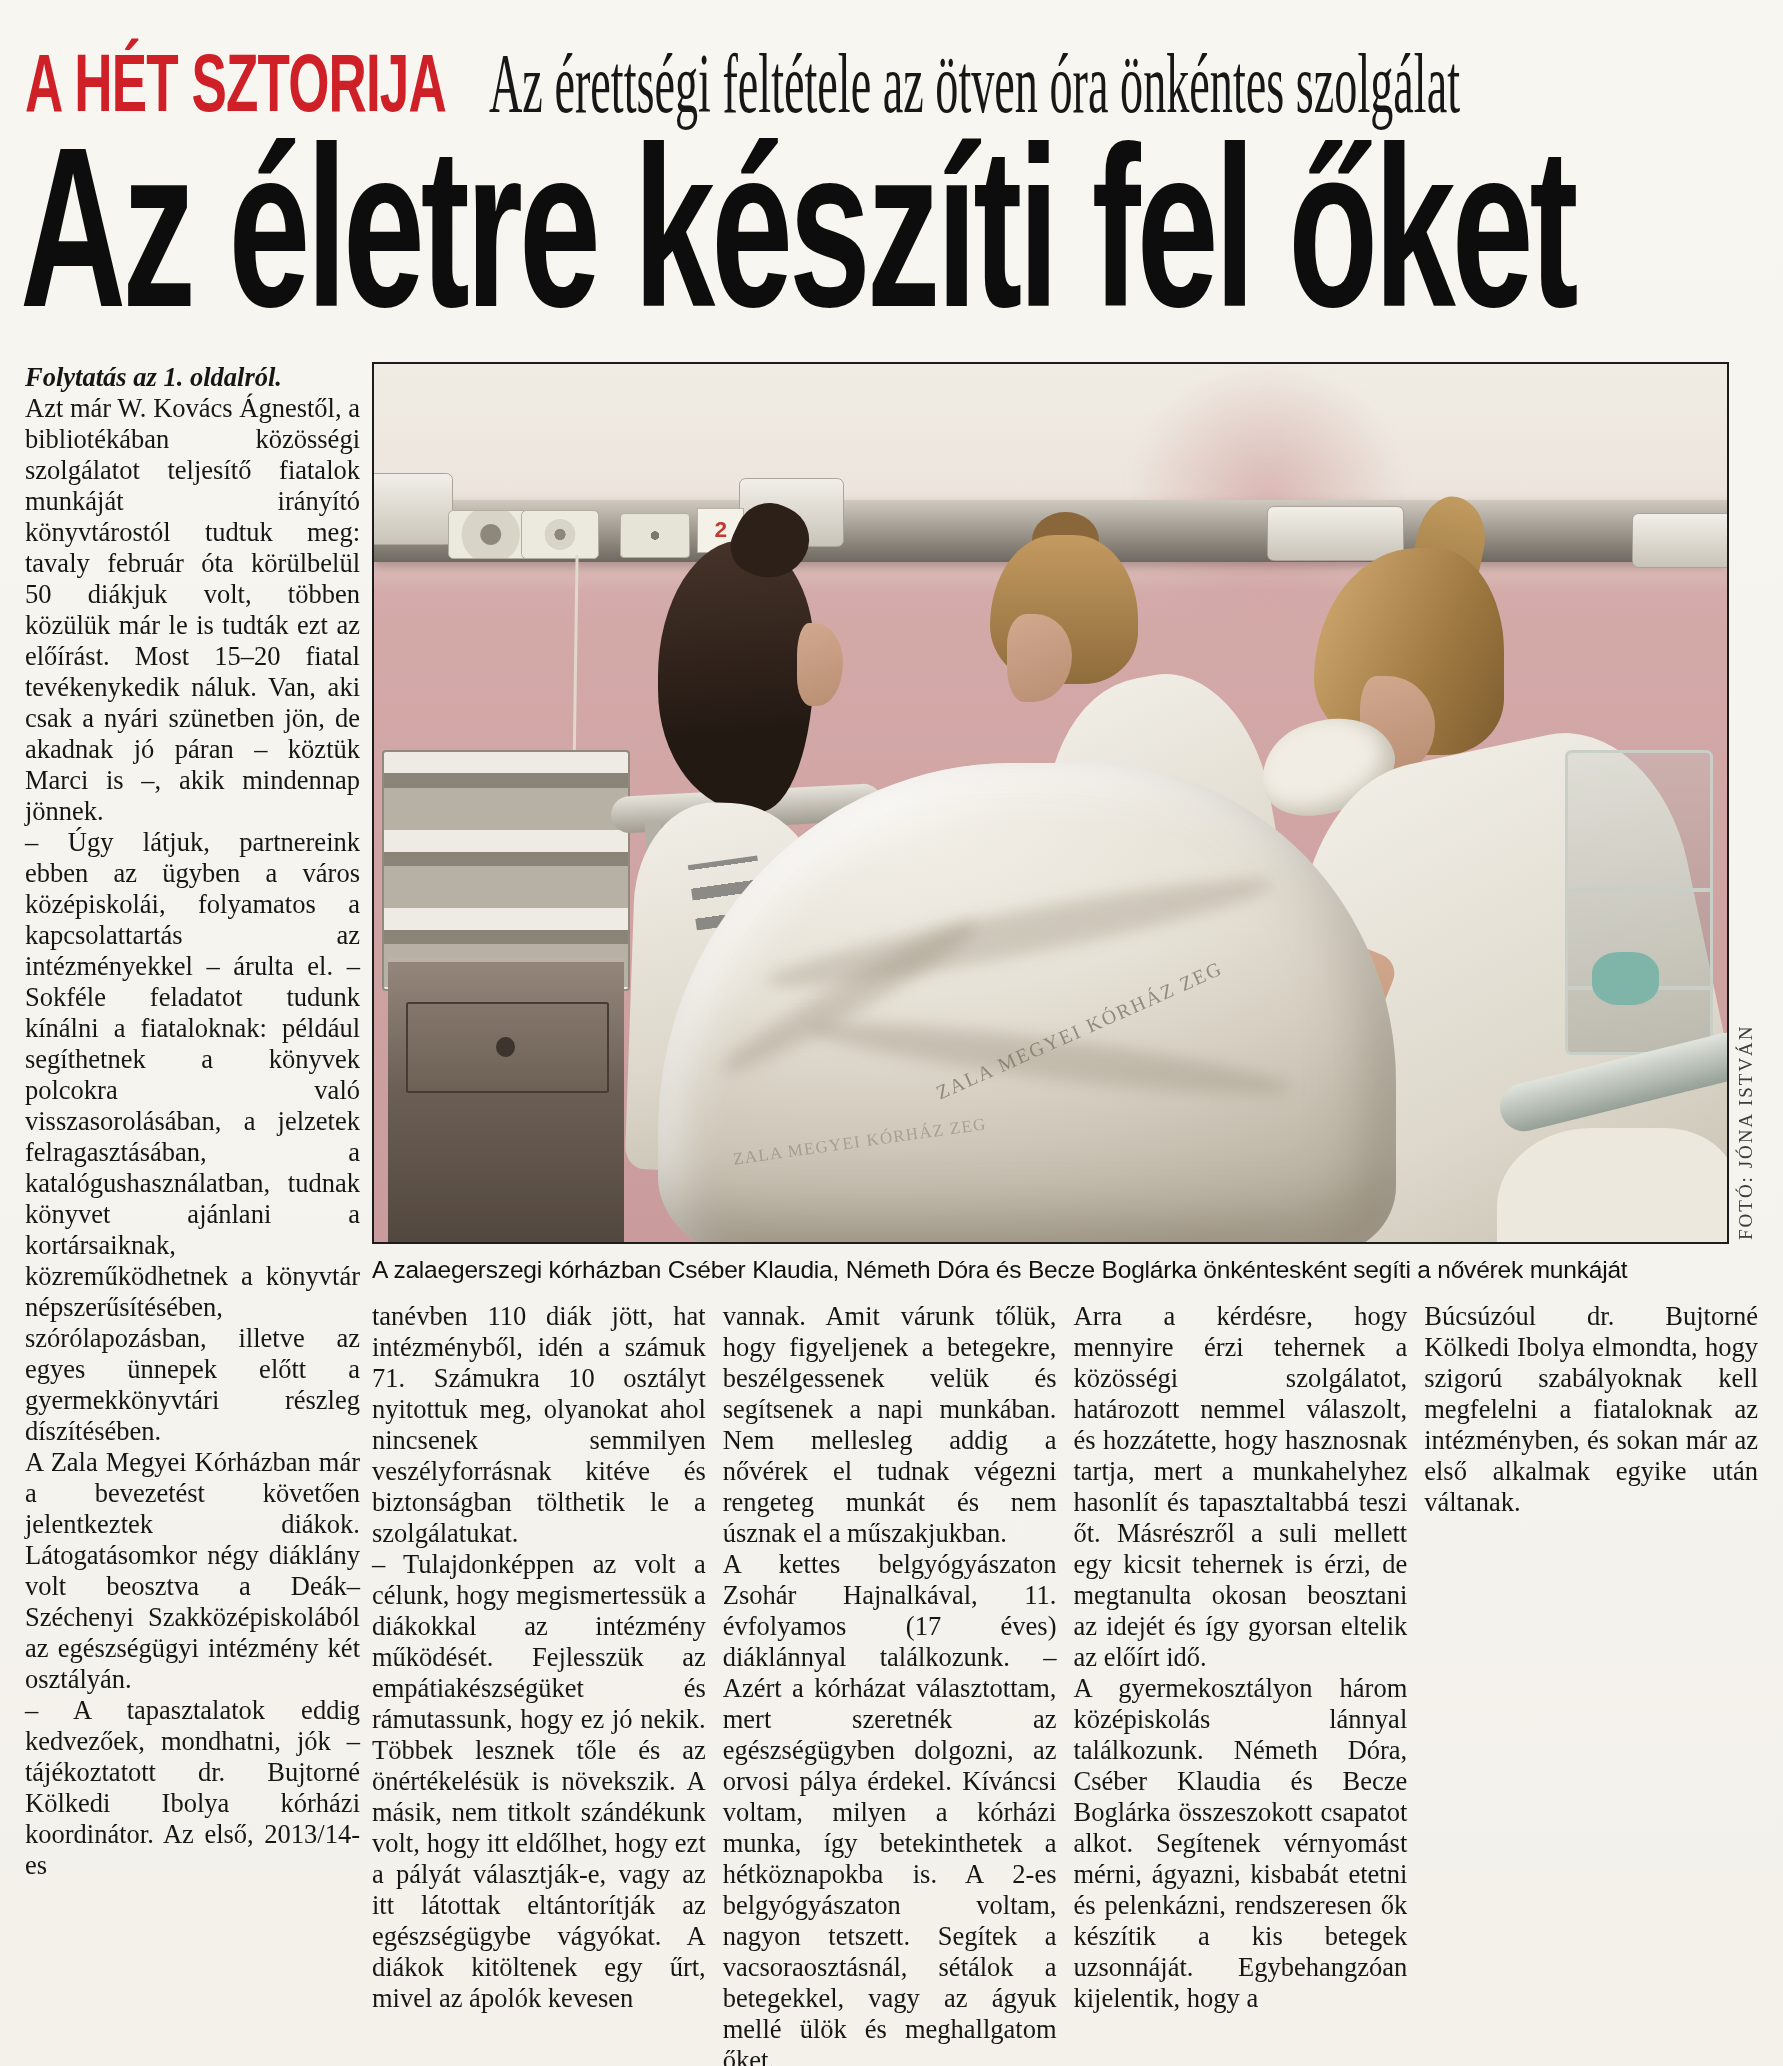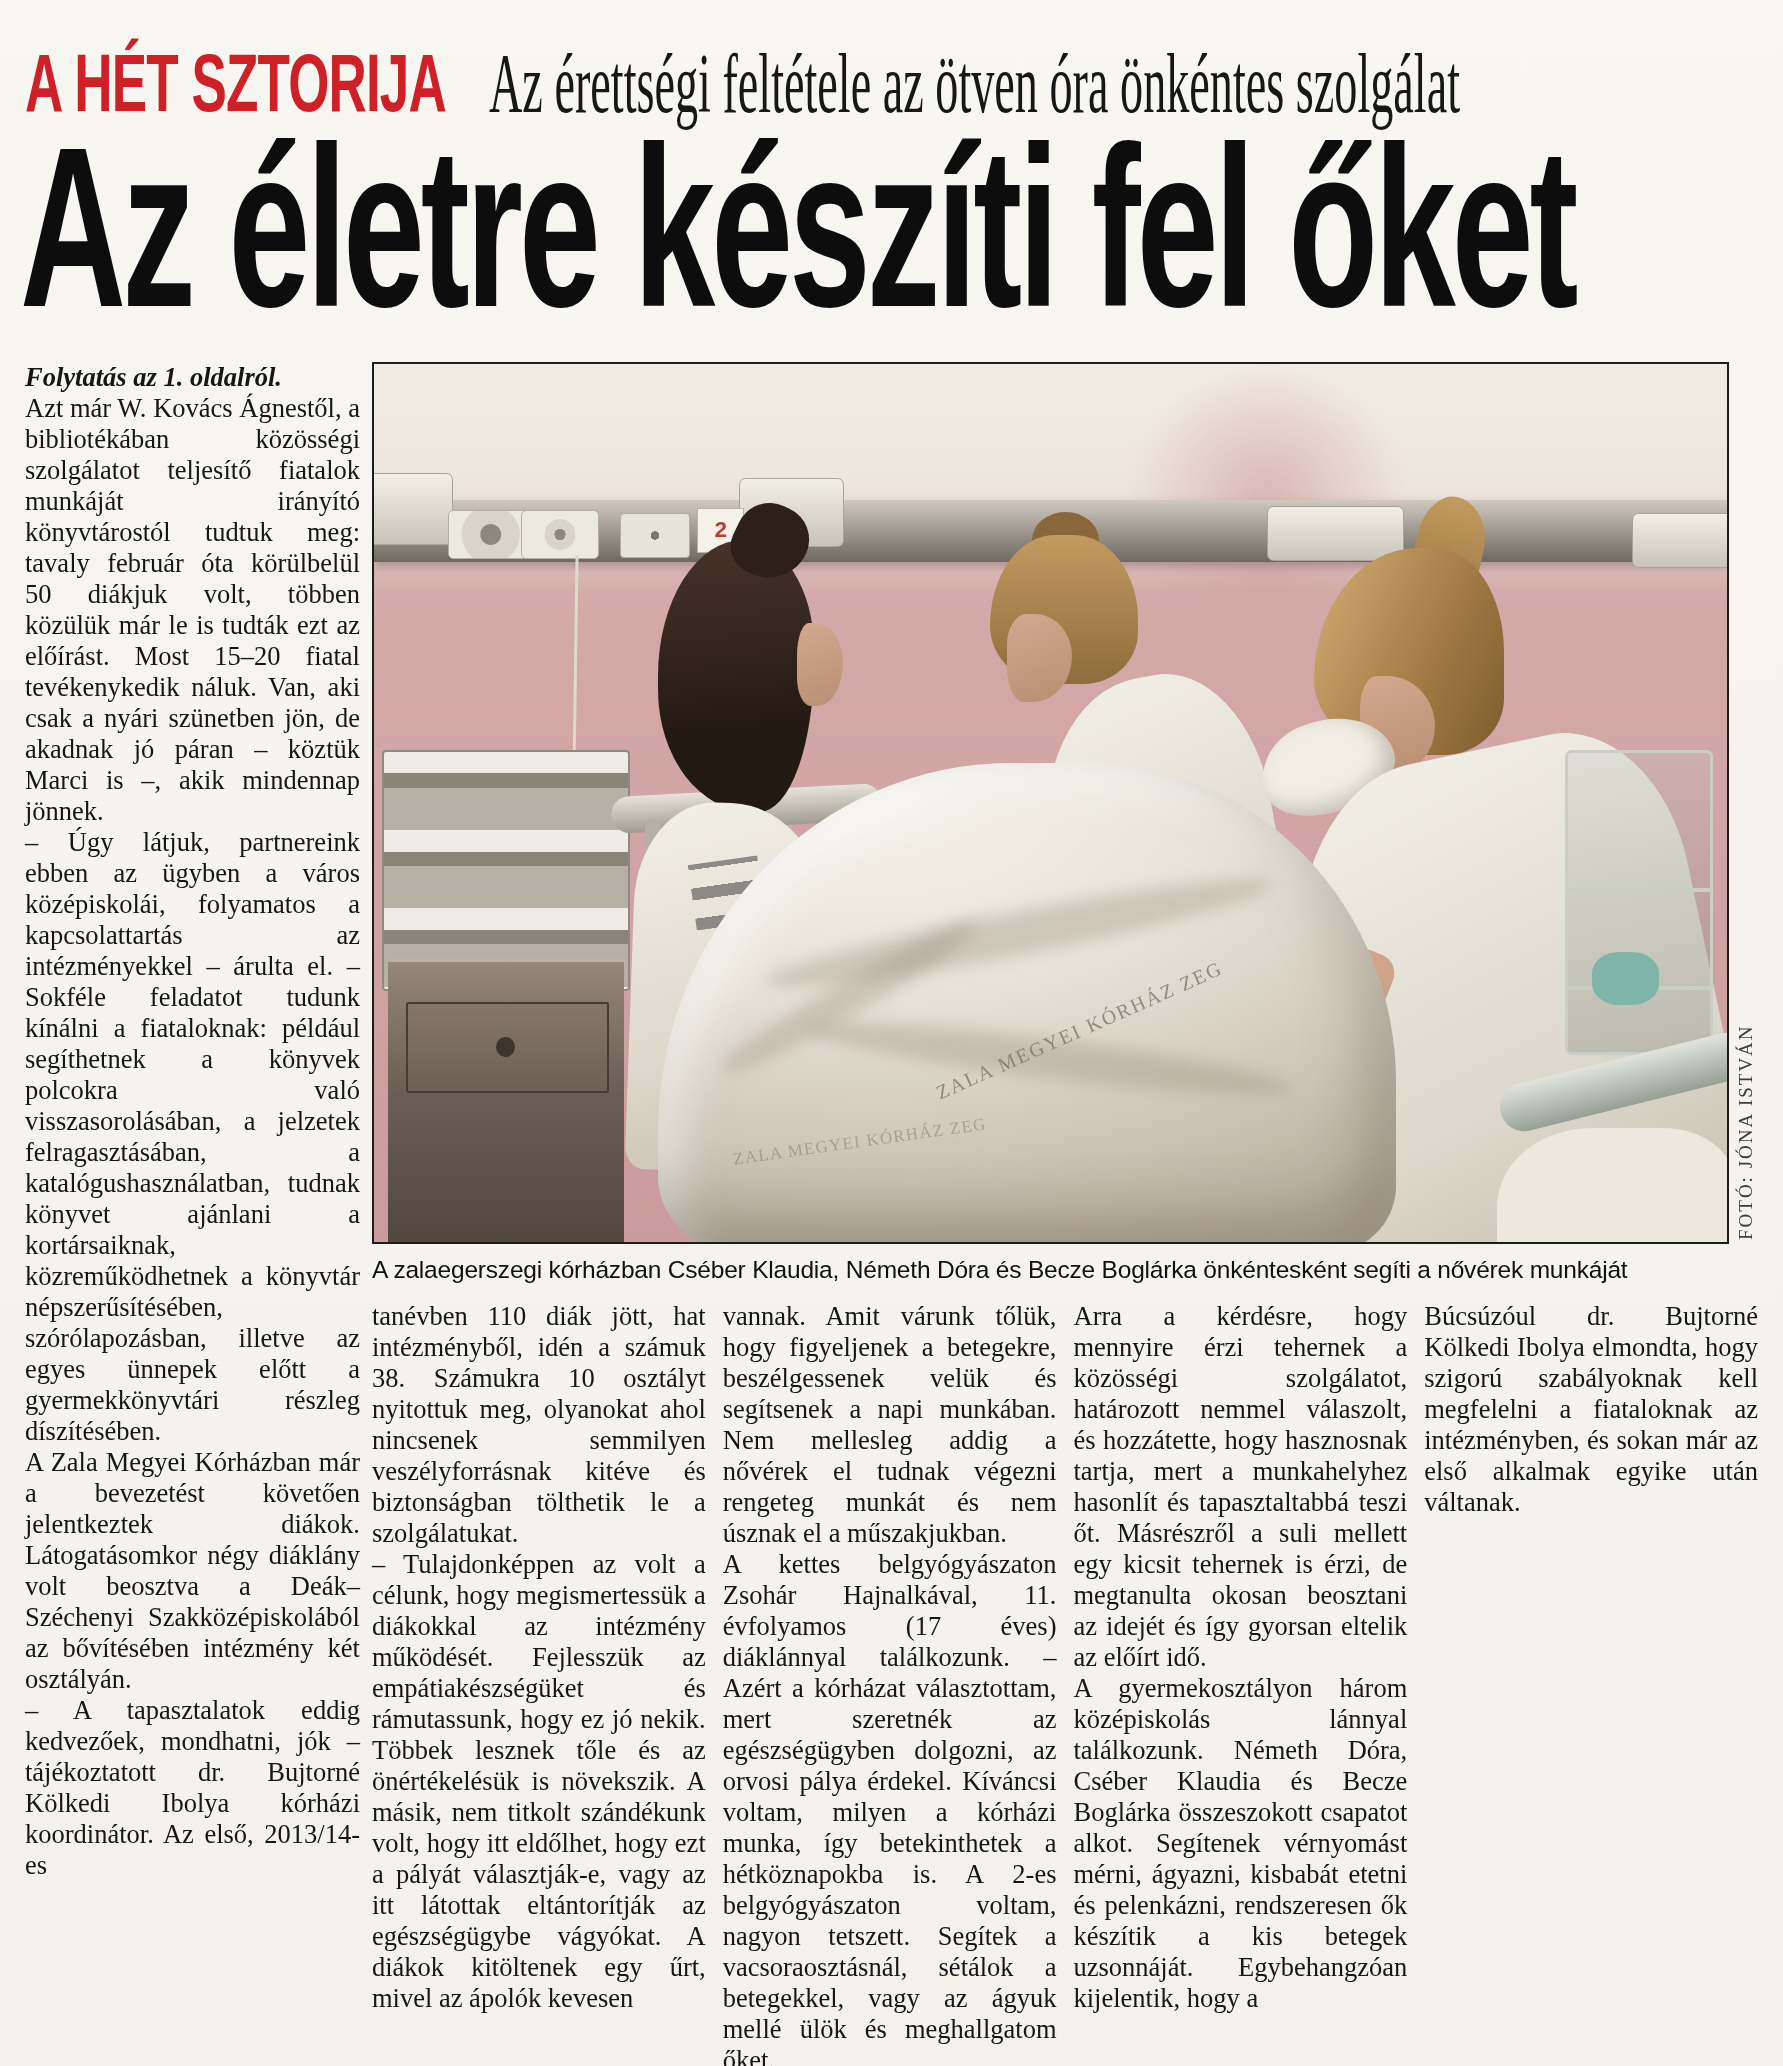--- a/index.html
+++ b/index.html
@@ -187,21 +187,21 @@
 
   <h1 class="headline">Az életre készíti fel őket</h1>
 
   <div class="content">
 
     <div class="col-left body-text">
       <p class="note">Folytatás az 1. oldalról.</p>
       <div>
           <p>Azt már W. Kovács Ágnestől, a bibliotékában közösségi szolgálatot teljesítő fiatalok munkáját irányító könyvtárostól tudtuk meg: tavaly február óta körülbelül 50 diákjuk volt, többen közülük már le is tudták ezt az előírást. Most 15–20 fiatal tevékenykedik náluk. Van, aki csak a nyári szünetben jön, de akadnak jó páran – köztük Marci is –, akik mindennap jönnek.</p>
           <p>– Úgy látjuk, partnereink ebben az ügyben a város középiskolái, folyamatos a kapcsolattartás az intézményekkel – árulta el. – Sokféle feladatot tudunk kínálni a fiataloknak: például segíthetnek a könyvek polcokra való visszasorolásában, a jelzetek felragasztásában, a katalógushasználatban, tudnak könyvet ajánlani a kortársaiknak, közreműködhetnek a könyvtár népszerűsítésében, szórólapozásban, illetve az egyes ünnepek előtt a gyermekkönyvtári részleg díszítésében.</p>
-          <p>A Zala Megyei Kórházban már a bevezetést követően jelentkeztek diákok. Látogatásomkor négy diáklány volt beosztva a Deák–Széchenyi Szakközépiskolából az bővítésében intézmény két osztályán.</p>
+          <p>A Zala Megyei Kórházban már a bevezetést követően jelentkeztek diákok. Látogatásomkor négy diáklány volt beosztva a Deák–Széchenyi Szakközépiskolából az egészségügyi intézmény két osztályán.</p>
           <p>– A tapasztalatok eddig kedvezőek, mondhatni, jók – tájékoztatott dr. Bujtorné Kölkedi Ibolya kórházi koordinátor. Az első, 2013/14-es</p>
         </div>
     </div>
 
     <div class="right-area">
 
       <div class="photo-strip">
         <div class="photo">
           <div class="ph-wall-top"></div>
           <div class="ph-streak"></div>
@@ -266,21 +266,21 @@
           <div class="ph-bedrailR"></div>
           <div class="ph-sheetR"></div>
         </div>
         <div class="credit">FOTÓ: JÓNA ISTVÁN</div>
       </div>
 
       <p class="caption">A zalaegerszegi kórházban Cséber Klaudia, Németh Dóra és Becze Boglárka önkéntesként segíti a nővérek munkáját</p>
 
       <div class="cols body-text">
         <div class="col">
-            <p>tanévben 110 diák jött, hat intézményből, idén a számuk 38. Számukra 10 osztályt nyitottuk meg, olyanokat ahol nincsenek semmilyen veszélyforrásnak kitéve és biztonságban tölthetik le a szolgálatukat.</p>
+            <p>tanévben 110 diák jött, hat intézményből, idén a számuk 71. Számukra 10 osztályt nyitottuk meg, olyanokat ahol nincsenek semmilyen veszélyforrásnak kitéve és biztonságban tölthetik le a szolgálatukat.</p>
             <p>– Tulajdonképpen az volt a célunk, hogy megismertessük a diákokkal az intézmény működését. Fejlesszük az empátiakészségüket és rámutassunk, hogy ez jó nekik. Többek lesznek tőle és az önértékelésük is növekszik. A másik, nem titkolt szándékunk volt, hogy itt eldőlhet, hogy ezt a pályát választják-e, vagy az itt látottak eltántorítják az egészségügybe vágyókat. A diákok kitöltenek egy űrt, mivel az ápolók kevesen</p>
           </div>
         <div class="col">
             <p>vannak. Amit várunk tőlük, hogy figyeljenek a betegekre, beszélgessenek velük és segítsenek a napi munkában. Nem mellesleg addig a nővérek el tudnak végezni rengeteg munkát és nem úsznak el a műszakjukban.</p>
             <p>A kettes belgyógyászaton Zsohár Hajnalkával, 11. évfolyamos (17 éves) diáklánnyal találkozunk. – Azért a kórházat választottam, mert szeretnék az egészségügyben dolgozni, az orvosi pálya érdekel. Kíváncsi voltam, milyen a kórházi munka, így betekinthetek a hétköznapokba is. A 2-es belgyógyászaton voltam, nagyon tetszett. Segítek a vacsoraosztásnál, sétálok a betegekkel, vagy az ágyuk mellé ülök és meghallgatom őket.</p>
           </div>
         <div class="col">
             <p>Arra a kérdésre, hogy mennyire érzi tehernek a közösségi szolgálatot, határozott nemmel válaszolt, és hozzátette, hogy hasznosnak tartja, mert a munkahelyhez hasonlít és tapasztaltabbá teszi őt. Másrészről a suli mellett egy kicsit tehernek is érzi, de megtanulta okosan beosztani az idejét és így gyorsan eltelik az előírt idő.</p>
             <p>A gyermekosztályon három középiskolás lánnyal találkozunk. Németh Dóra, Cséber Klaudia és Becze Boglárka összeszokott csapatot alkot. Segítenek vérnyomást mérni, ágyazni, kisbabát etetni és pelenkázni, rendszeresen ők készítik a kis betegek uzsonnáját. Egybehangzóan kijelentik, hogy a</p>
           </div>

